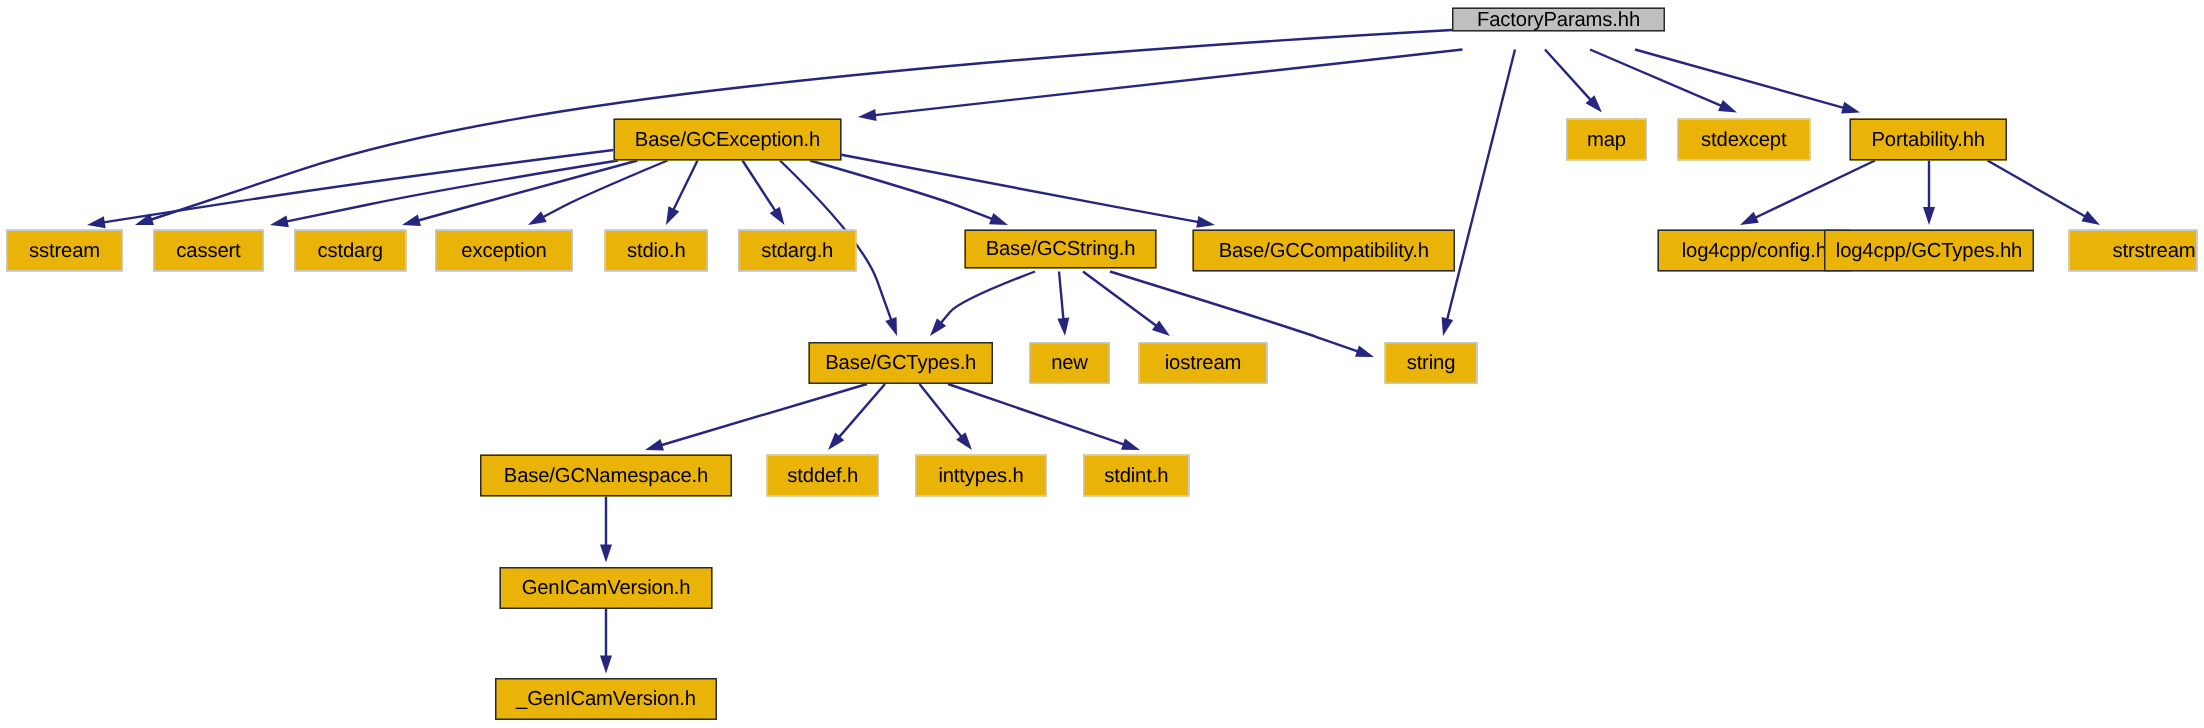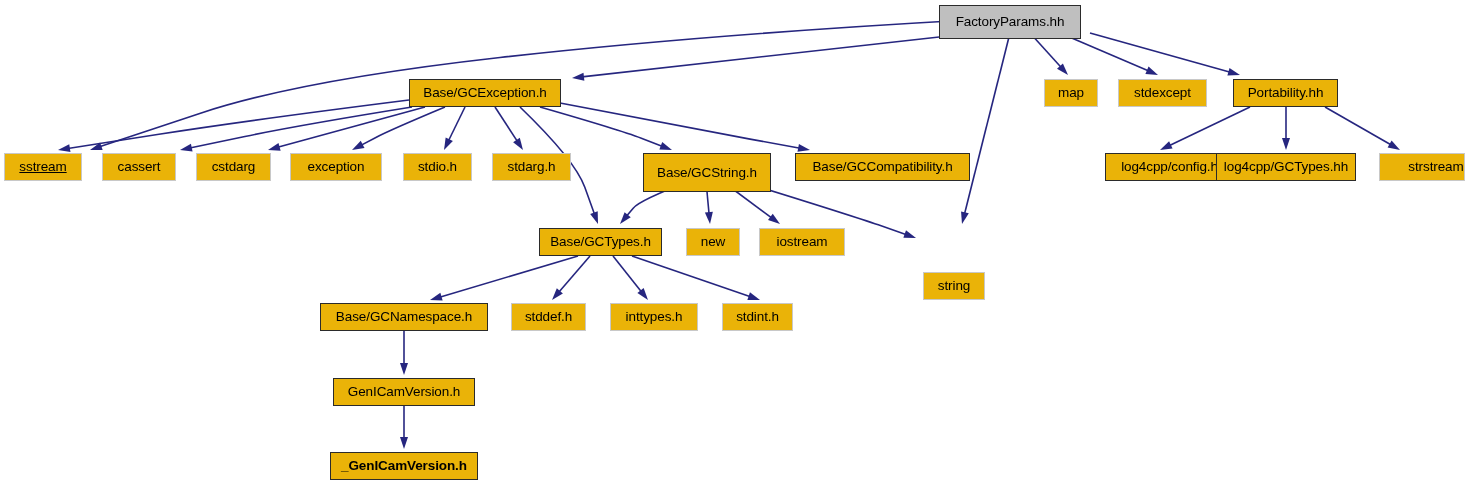--- a/index.html
+++ b/index.html
@@ -114,54 +114,54 @@
       <path d="M 613 256 L 641.7747643417846 292.1739894582435" class="edge-line"></path>
       <polygon points="648,300 637.3993129934389,293.0988816131784 643.6601214268441,288.1186930866061" class="edge-head"></polygon>
       <path d="M 632 256 L 750.5431340069513 296.74920231488954" class="edge-line"></path>
       <polygon points="760,300 747.3514417342974,299.8817891750869 749.9520798823858,292.316296380648" class="edge-head"></polygon>
       <path d="M 404 331 L 404 365" class="edge-line"></path>
       <polygon points="404,375 400,363 408,363" class="edge-head"></polygon>
       <path d="M 404 406 L 404 439" class="edge-line"></path>
       <polygon points="404,449 400,437 408,437" class="edge-head"></polygon>
     </svg>
   <div id="nodes-layer">
-      <div class="node-box current" style="left: 939px; top: 5px; width: 142px; height: 34px;">
+      <div class="node-box current" style="left: 968px; top: 5px; width: 142px; height: 16px;">
         <span>FactoryParams.hh</span>
       </div>
       <div class="node-box internal" style="left: 409px; top: 79px; width: 152px; height: 28px;">
         <span>Base/GCException.h</span>
       </div>
       <div class="node-box ext" style="left: 1044px; top: 79px; width: 54px; height: 28px;">
         <span>map</span>
       </div>
       <div class="node-box ext" style="left: 1118px; top: 79px; width: 89px; height: 28px;">
         <span>stdexcept</span>
       </div>
       <div class="node-box internal" style="left: 1233px; top: 79px; width: 105px; height: 28px;">
         <span>Portability.hh</span>
       </div>
-      <div class="node-box ext" style="left: 4px; top: 153px; width: 78px; height: 28px; text-decoration: underline;">
+      <div class="node-box ext" style="left: 4px; top: 153px; width: 78px; height: 28px;">
         <span>sstream</span>
       </div>
       <div class="node-box ext" style="left: 102px; top: 153px; width: 74px; height: 28px;">
         <span>cassert</span>
       </div>
       <div class="node-box ext" style="left: 196px; top: 153px; width: 75px; height: 28px;">
         <span>cstdarg</span>
       </div>
       <div class="node-box ext" style="left: 290px; top: 153px; width: 92px; height: 28px;">
         <span>exception</span>
       </div>
       <div class="node-box ext" style="left: 403px; top: 153px; width: 69px; height: 28px;">
         <span>stdio.h</span>
       </div>
       <div class="node-box ext" style="left: 492px; top: 153px; width: 79px; height: 28px;">
         <span>stdarg.h</span>
       </div>
-      <div class="node-box internal" style="left: 643px; top: 153px; width: 128px; height: 39px;">
+      <div class="node-box internal" style="left: 643px; top: 153px; width: 128px; height: 26px;">
         <span>Base/GCString.h</span>
       </div>
       <div class="node-box internal" style="left: 795px; top: 153px; width: 175px; height: 28px;">
         <span>Base/GCCompatibility.h</span>
       </div>
       <div class="node-box internal" style="left: 1064px; top: 153px; width: 129px; height: 28px; margin-left: 41px;">
         <span>log4cpp/config.h</span>
       </div>
       <div class="node-box internal" style="left: 1216px; top: 153px; width: 140px; height: 28px;">
         <span>log4cpp/GCTypes.hh</span>
@@ -171,35 +171,35 @@
       </div>
       <div class="node-box internal" style="left: 539px; top: 228px; width: 123px; height: 28px;">
         <span>Base/GCTypes.h</span>
       </div>
       <div class="node-box ext" style="left: 686px; top: 228px; width: 54px; height: 28px;">
         <span>new</span>
       </div>
       <div class="node-box ext" style="left: 759px; top: 228px; width: 86px; height: 28px;">
         <span>iostream</span>
       </div>
-      <div class="node-box ext" style="left: 923px; top: 228px; width: 62px; height: 28px; margin-top: 44px;">
+      <div class="node-box ext" style="left: 923px; top: 228px; width: 62px; height: 28px;">
         <span>string</span>
       </div>
       <div class="node-box internal" style="left: 320px; top: 303px; width: 168px; height: 28px;">
         <span>Base/GCNamespace.h</span>
       </div>
       <div class="node-box ext" style="left: 511px; top: 303px; width: 75px; height: 28px; align-items: center;">
         <span>stddef.h</span>
       </div>
       <div class="node-box ext" style="left: 610px; top: 303px; width: 88px; height: 28px;">
         <span>inttypes.h</span>
       </div>
       <div class="node-box ext" style="left: 722px; top: 303px; width: 71px; height: 28px;">
         <span>stdint.h</span>
       </div>
       <div class="node-box internal" style="left: 333px; top: 378px; width: 142px; height: 28px;">
         <span>GenICamVersion.h</span>
       </div>
-      <div class="node-box internal" style="left: 330px; top: 452px; width: 148px; height: 28px; font-weight: bold;">
+      <div class="node-box internal" style="left: 330px; top: 452px; width: 148px; height: 28px;">
         <span>_GenICamVersion.h</span>
       </div>
     </div>
 </div>
 
 </body></html>

